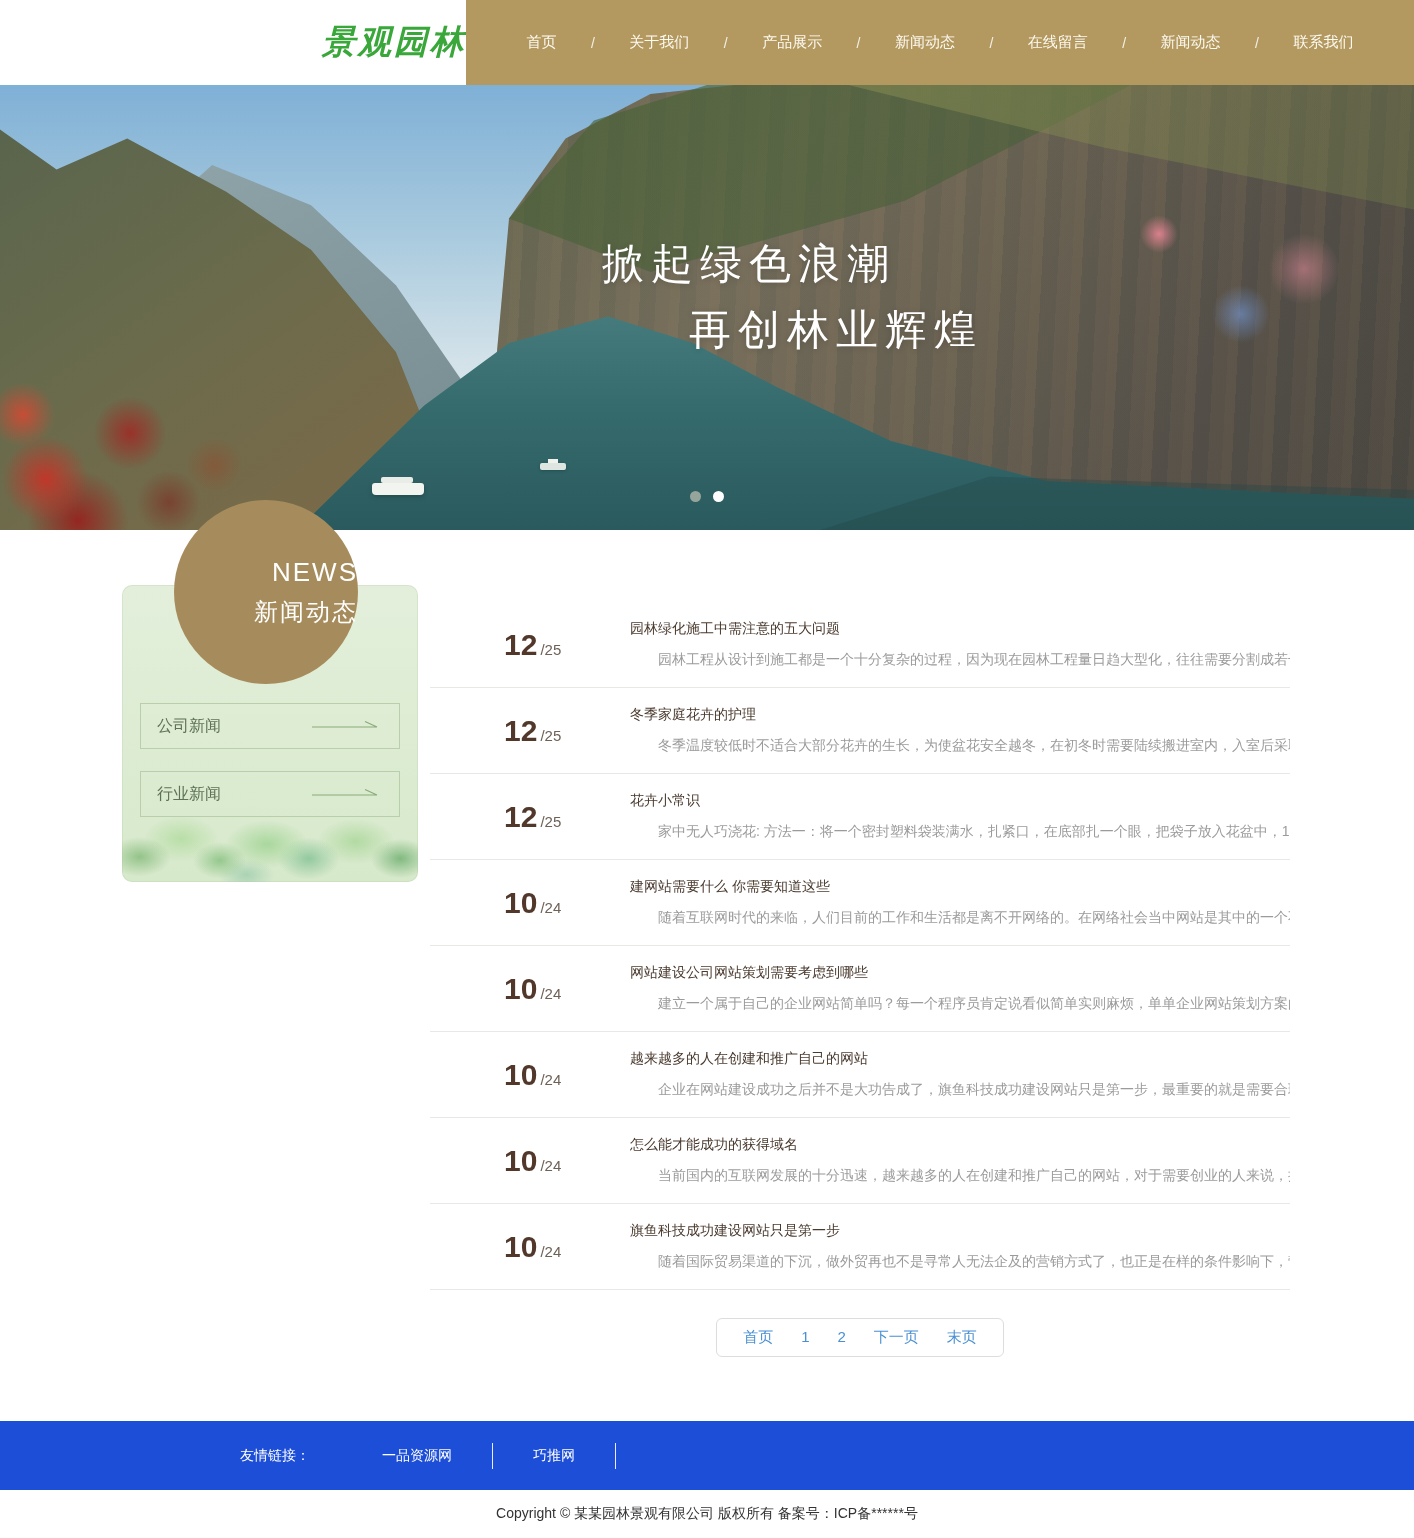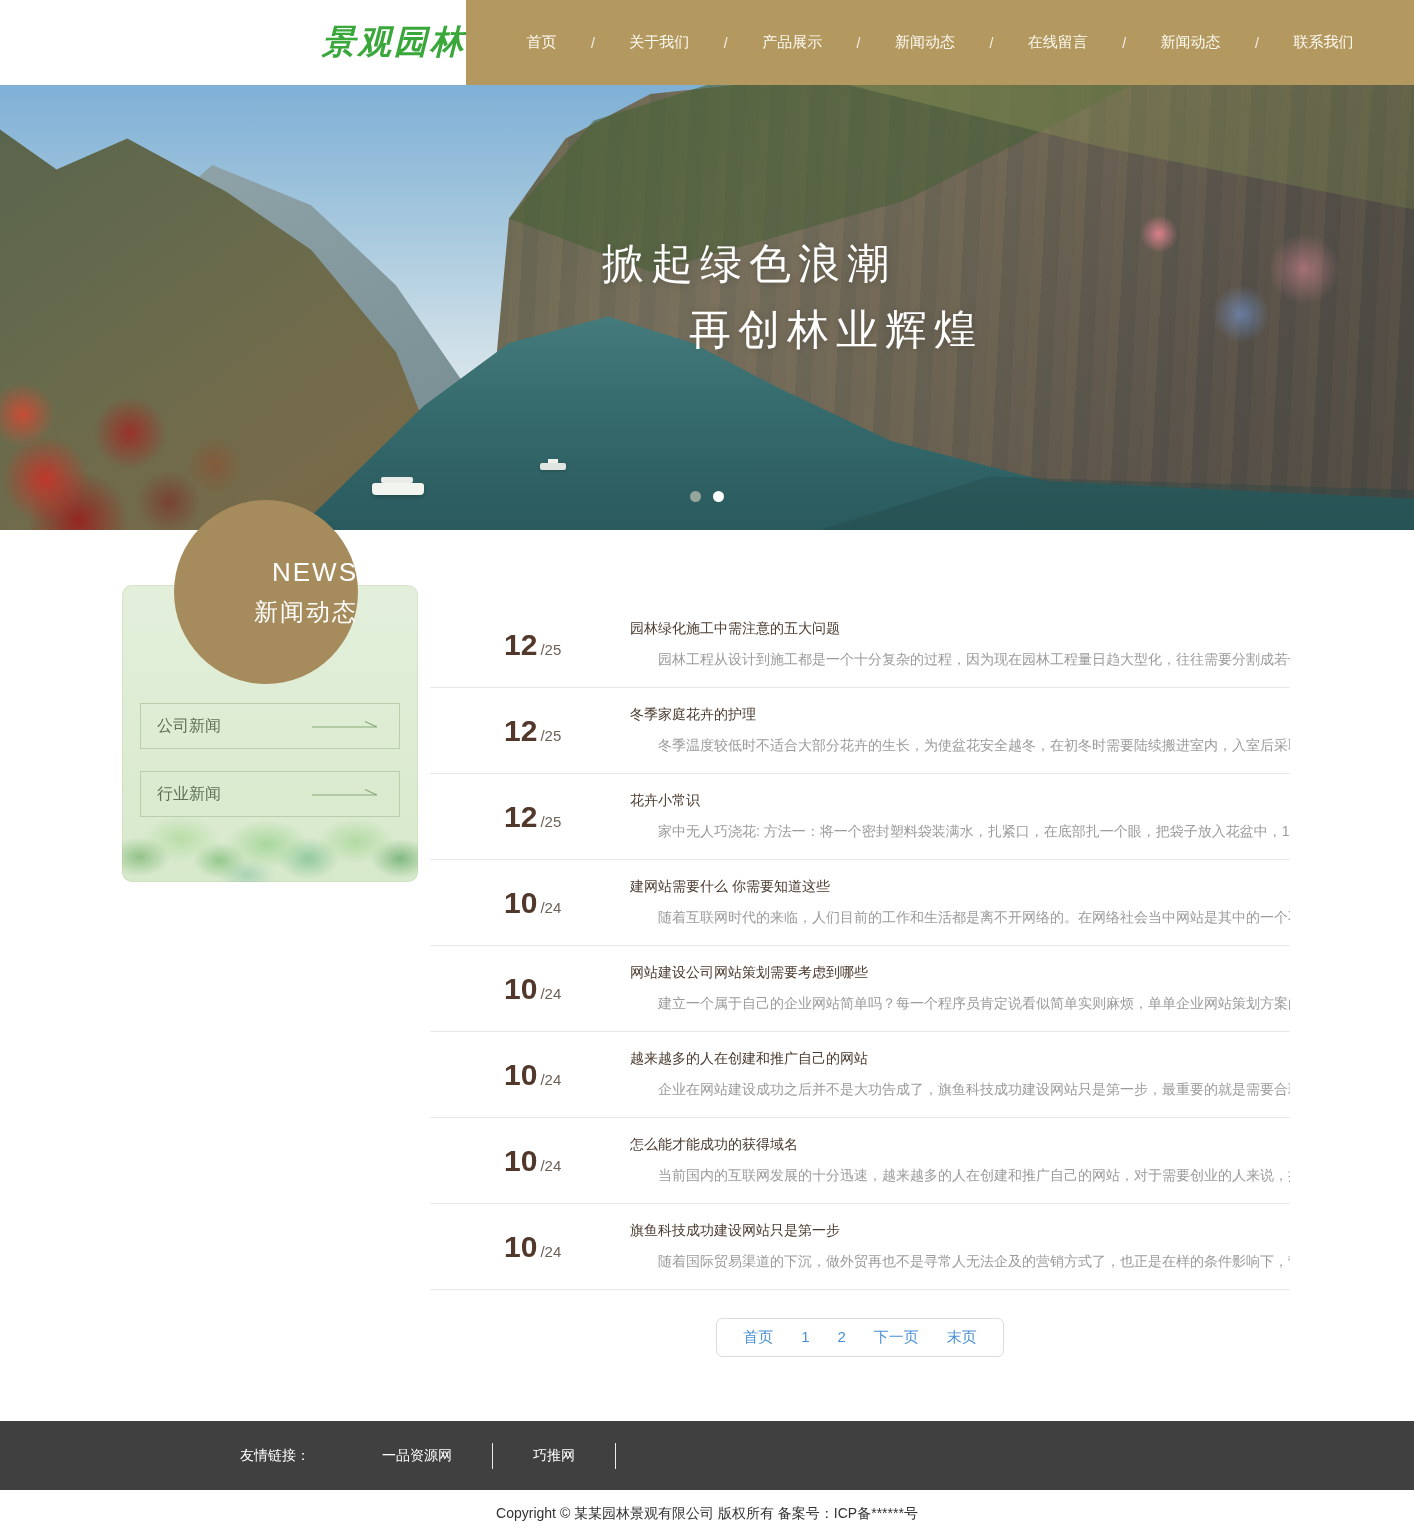--- a/index.html
+++ b/index.html
@@ -130,21 +130,21 @@
   .news-date .small { font-size: 15px; color: #6e6156; margin-left: 3px; }
   .news-body { flex: 1; min-width: 0; }
   .news-title { display: block; font-size: 14px; color: #4a3a2e; }
   .news-excerpt { margin-top: 13px; font-size: 14px; color: #9b9b9b; text-indent: 2em; white-space: nowrap; overflow: hidden; }
 
   .pagination-wrap { margin-left: 430px; width: 860px; text-align: center; margin-top: 28px; }
   .pagination { display: inline-flex; gap: 28px; border: 1px solid #ddd; border-radius: 6px; padding: 9px 26px; background: #fff; }
   .pagination a { color: #4a90d2; font-size: 15px; }
 
   
-  .footer-bar { height: 69px; background: #404040; display: flex; align-items: center; padding-left: 240px; color: #fff; font-size: 14px; }
+  .footer-bar { height: 69px; background: #1d4ed8; display: flex; align-items: center; padding-left: 240px; color: #fff; font-size: 14px; }
   .footer-bar .flabel { margin-right: 72px; }
   .footer-link { color: #fff; margin-right: 40px; }
   .fdiv { width: 1px; height: 26px; background: rgba(255,255,255,.9); margin-right: 40px; }
   .copyright { height: 48px; display: flex; align-items: center; justify-content: center; font-size: 14px; color: #333; background: #fff; }
 </style>
 </head>
 <body>
 
 <header class="header">
   <div class="logo-box">

